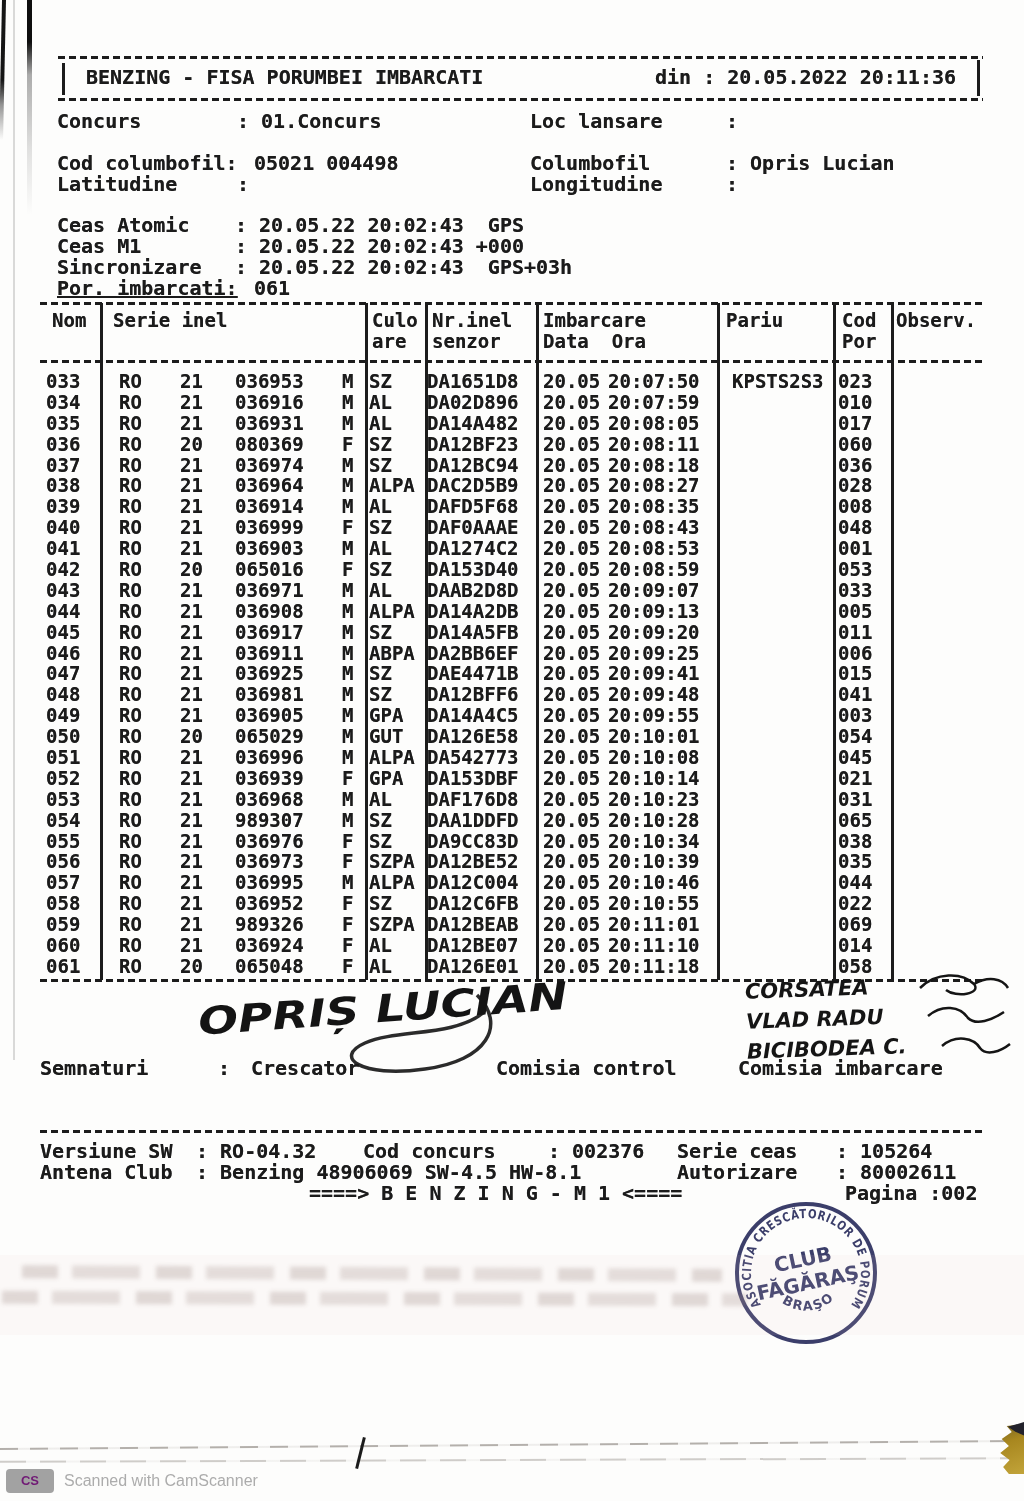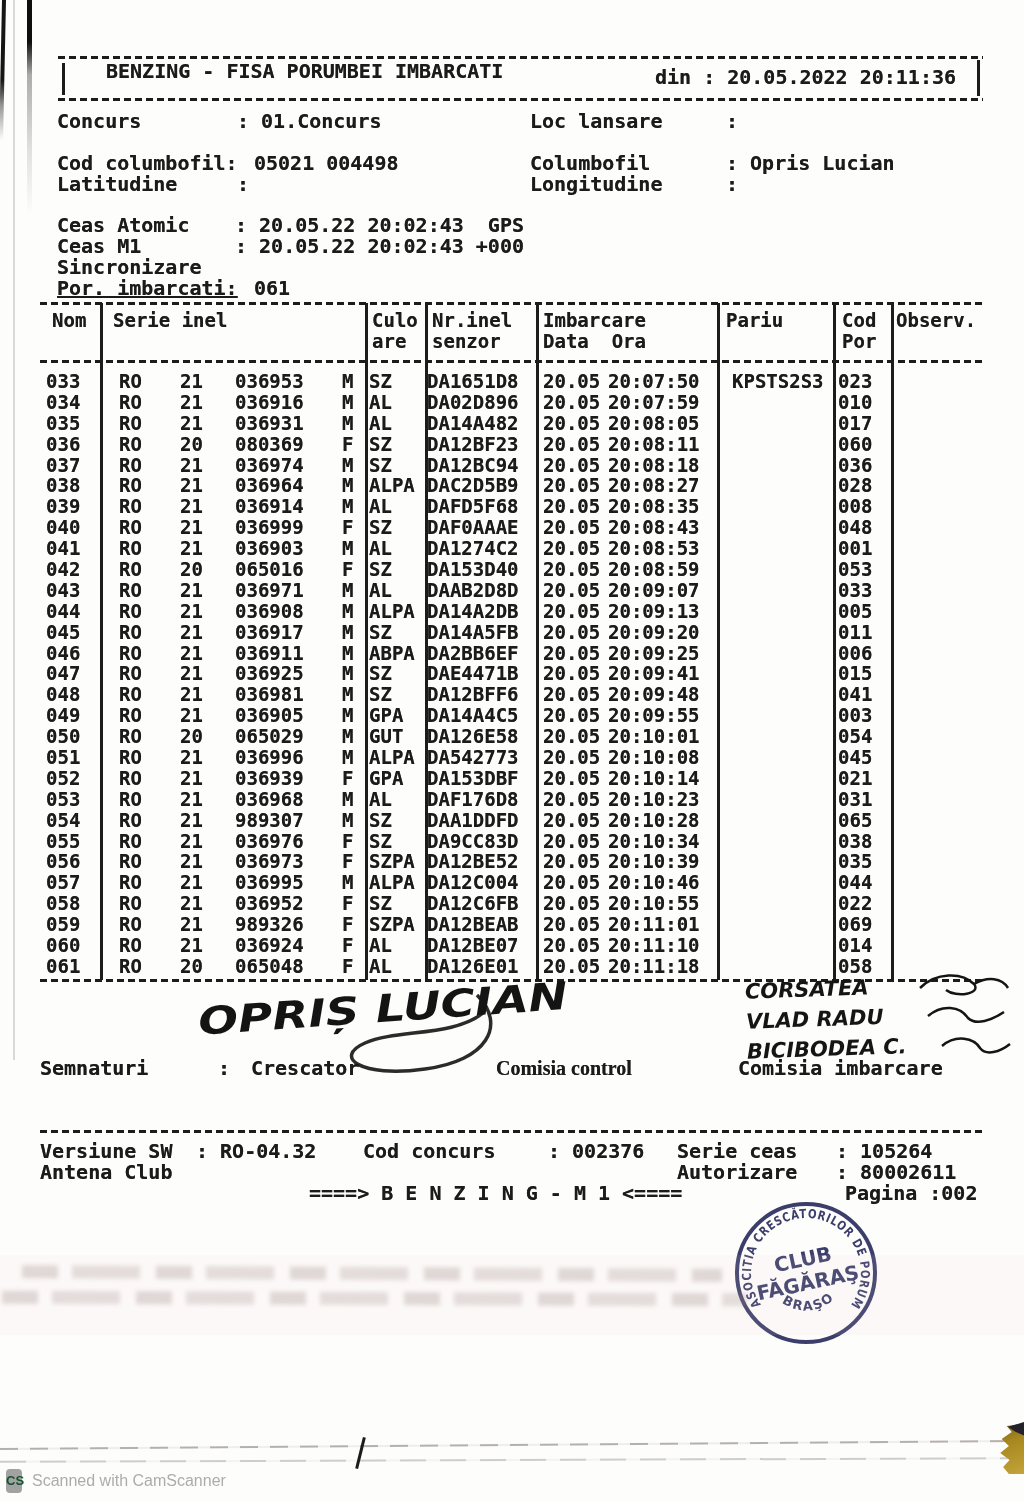--- a/index.html
+++ b/index.html
@@ -14,39 +14,39 @@
         background:repeating-linear-gradient(90deg,#1c1c1c 0 7px,transparent 7px 11px);}
   .vbar{position:absolute;width:3px;background:#1c1c1c;}
   .trow{position:relative;height:20.9px;}
   .tc{position:absolute;top:0;white-space:pre;font:700 19px/20px "DejaVu Sans Mono",monospace;
       color:#1b1b1b;text-shadow:0 0 .5px rgba(0,0,0,.6);}
   .c0{left:6px}.c1{left:79px}.c2{left:140px}.c3{left:195px}.c4{left:302px}
   .c5{left:329px}.c6{left:387px}.c7{left:503px}.c8{left:568px}.c9{left:798px}
   .ghost{position:absolute;height:13px;filter:blur(2px);opacity:.45;
         background:repeating-linear-gradient(90deg,rgba(150,128,122,.6) 0 36px,rgba(150,128,122,0) 36px 50px,rgba(150,128,122,.5) 50px 118px,rgba(150,128,122,0) 118px 134px);}
   .wm-text{font:400 16px/24px "Liberation Sans",sans-serif;color:#acacac;margin-left:10px;}
-  .cs-box{width:16px;height:24px;background:#a2a2a2;border-radius:4px;color:#14532d;
+  .cs-box{width:48px;height:24px;background:#a2a2a2;border-radius:4px;color:#701a75;
         font:700 13px/24px "Liberation Sans",sans-serif;text-align:center;}
 </style>
 </head>
 <body>
 
 <div class="page">
 
   <div class="abs" style="left:2px;top:0;width:4px;height:140px;transform:rotate(1.2deg);transform-origin:top;
               background:linear-gradient(#151515 0 80px,rgba(21,21,21,.45) 105px,transparent);"></div>
   <div class="abs" style="left:27px;top:0;width:5px;height:215px;
               background:linear-gradient(#0e0e0e 0 42px,rgba(20,20,20,.35) 75px,rgba(20,20,20,.12) 150px,transparent);"></div>
   <div class="abs" style="left:13px;top:0;width:2px;height:1060px;background:rgba(0,0,0,.14);"></div>
 
   <div class="dashline" style="left:58px;top:56px;width:925px;"></div>
   <div class="dashline" style="left:58px;top:98px;width:925px;"></div>
   <div class="vbar" style="left:62px;top:63px;height:32px;"></div>
   <div class="vbar" style="left:977px;top:60px;height:36px;"></div>
-  <span class="mono" style="left:86px;top:61px;margin-left:20px;">BENZING - FISA PORUMBEI IMBARCATI</span>
+  <span class="mono" style="left:86px;top:67px;">BENZING - FISA PORUMBEI IMBARCATI</span>
   <span class="mono" style="left:655px;top:67px;">din : 20.05.2022 20:11:36</span>
 
   <span class="mono" style="left:57px;top:111px;">Concurs</span>
   <span class="mono" style="left:237px;top:111px;">: 01.Concurs</span>
   <span class="mono" style="left:530px;top:111px;">Loc lansare</span>
   <span class="mono" style="left:726px;top:111px;">:</span>
 
   <span class="mono" style="left:57px;top:153px;">Cod columbofil:</span>
   <span class="mono" style="left:254px;top:153px;">05021 004498</span>
   <span class="mono" style="left:530px;top:153px;">Columbofil</span>
@@ -55,20 +55,21 @@
   <span class="mono" style="left:57px;top:174px;">Latitudine</span>
   <span class="mono" style="left:237px;top:174px;">:</span>
   <span class="mono" style="left:530px;top:174px;">Longitudine</span>
   <span class="mono" style="left:726px;top:174px;">:</span>
 
   <span class="mono" style="left:57px;top:215px;">Ceas Atomic</span>
   <span class="mono" style="left:235px;top:215px;">: 20.05.22 20:02:43  GPS</span>
   <span class="mono" style="left:57px;top:236px;">Ceas M1</span>
   <span class="mono" style="left:235px;top:236px;">: 20.05.22 20:02:43 +000</span>
   <span class="mono" style="left:57px;top:257px;">Sincronizare</span>
+  <span class="mono" style="left:235px;top:257px;">: 20.05.22 20:02:43  GPS+03h</span>
   <span class="mono" style="left:57px;top:278px;text-decoration:underline;">Por. imbarcati:</span>
   <span class="mono" style="left:254px;top:278px;">061</span>
 
   <div class="dashline" style="left:40px;top:302px;width:945px;"></div>
   <div class="dashline" style="left:40px;top:360px;width:945px;"></div>
   <div class="dashline" style="left:40px;top:979px;width:945px;"></div>
   <div class="abs" style="left:40px;top:303px;width:945px;height:677px;">
     <div class="vbar" style="left:60px;top:0;height:677px;"></div>
     <div class="vbar" style="left:325px;top:0;height:677px;"></div>
     <div class="vbar" style="left:385px;top:0;height:677px;"></div>
@@ -460,31 +461,32 @@
       <path d="M 178 16 C 194 0 220 0 232 12 C 240 22 214 26 204 18"></path>
       <path d="M 232 12 C 246 4 260 6 266 16"></path>
       <path d="M 186 44 C 200 32 218 34 226 46 C 234 54 250 48 262 40"></path>
       <path d="M 200 74 C 214 62 232 66 238 76 C 244 84 258 80 268 72"></path>
     </g>
   </svg>
 
   <span class="mono" style="left:40px;top:1058px;">Semnaturi</span>
   <span class="mono" style="left:218px;top:1058px;">:</span>
   <span class="mono" style="left:251px;top:1058px;">Crescator</span>
-  <span class="mono" style="left:496px;top:1058px;font-family:Liberation Serif, serif;">Comisia control</span>
+  <span class="mono" style="left:496px;top:1058px;">Comisia control</span>
   <span class="mono" style="left:738px;top:1058px;">Comisia imbarcare</span>
 
   <div class="dashline" style="left:40px;top:1130px;width:945px;"></div>
   <span class="mono" style="left:40px;top:1141px;">Versiune SW</span>
   <span class="mono" style="left:196px;top:1141px;">: RO-04.32</span>
   <span class="mono" style="left:363px;top:1141px;">Cod concurs</span>
   <span class="mono" style="left:548px;top:1141px;">: 002376</span>
   <span class="mono" style="left:677px;top:1141px;">Serie ceas</span>
   <span class="mono" style="left:836px;top:1141px;">: 105264</span>
   <span class="mono" style="left:40px;top:1162px;">Antena Club</span>
+  <span class="mono" style="left:196px;top:1162px;">: Benzing 48906069 SW-4.5 HW-8.1</span>
   <span class="mono" style="left:677px;top:1162px;">Autorizare</span>
   <span class="mono" style="left:836px;top:1162px;">: 80002611</span>
   <span class="mono" style="left:309px;top:1183px;">====&gt; B E N Z I N G - M 1 &lt;====</span>
   <span class="mono" style="left:845px;top:1183px;">Pagina :002</span>
 
   <svg class="abs" style="left:722px;top:1196px;" width="168" height="158" viewBox="0 0 168 158">
     <g opacity=".92">
       <circle cx="84" cy="77" r="69" fill="none" stroke="#2b2e5e" stroke-width="4"></circle>
       <defs>
         <path id="sArc" d="M 39,108.6 A 55,55 0 1 1 129,108.6" fill="none"></path>

